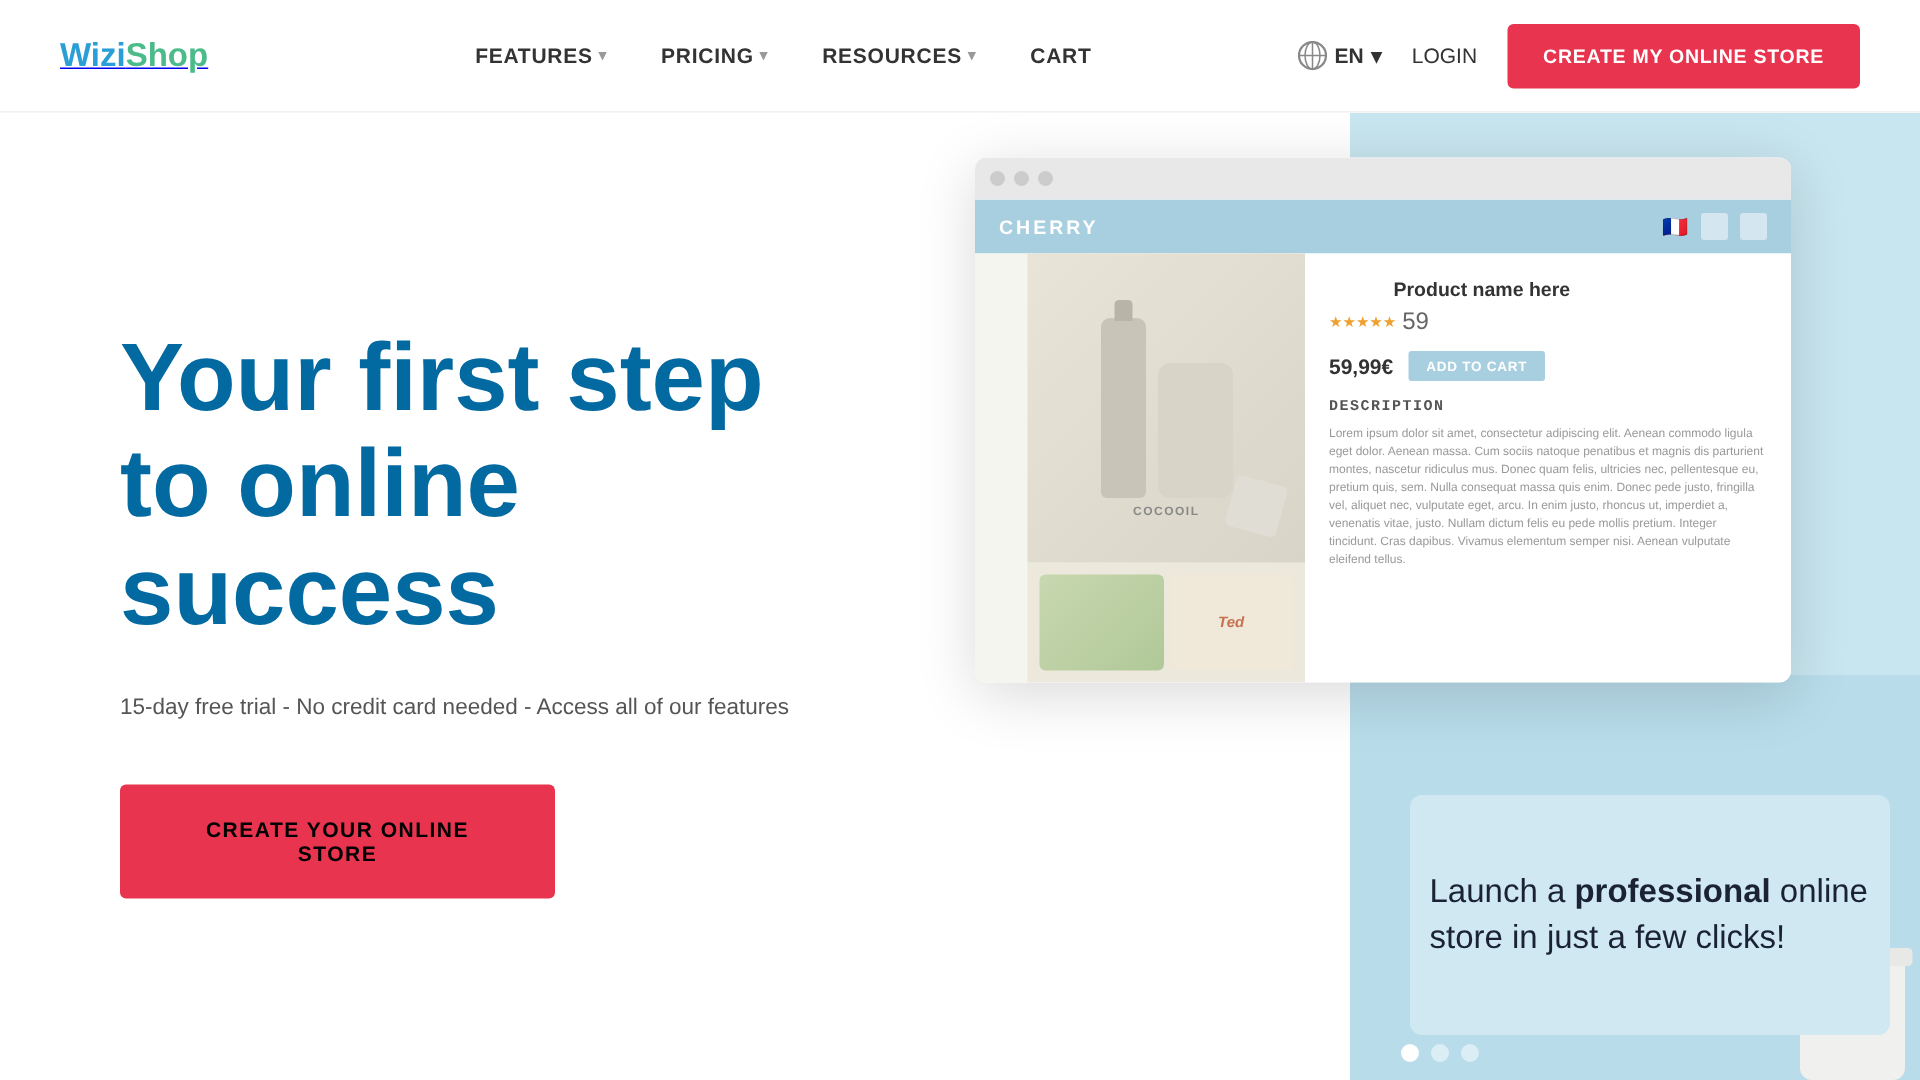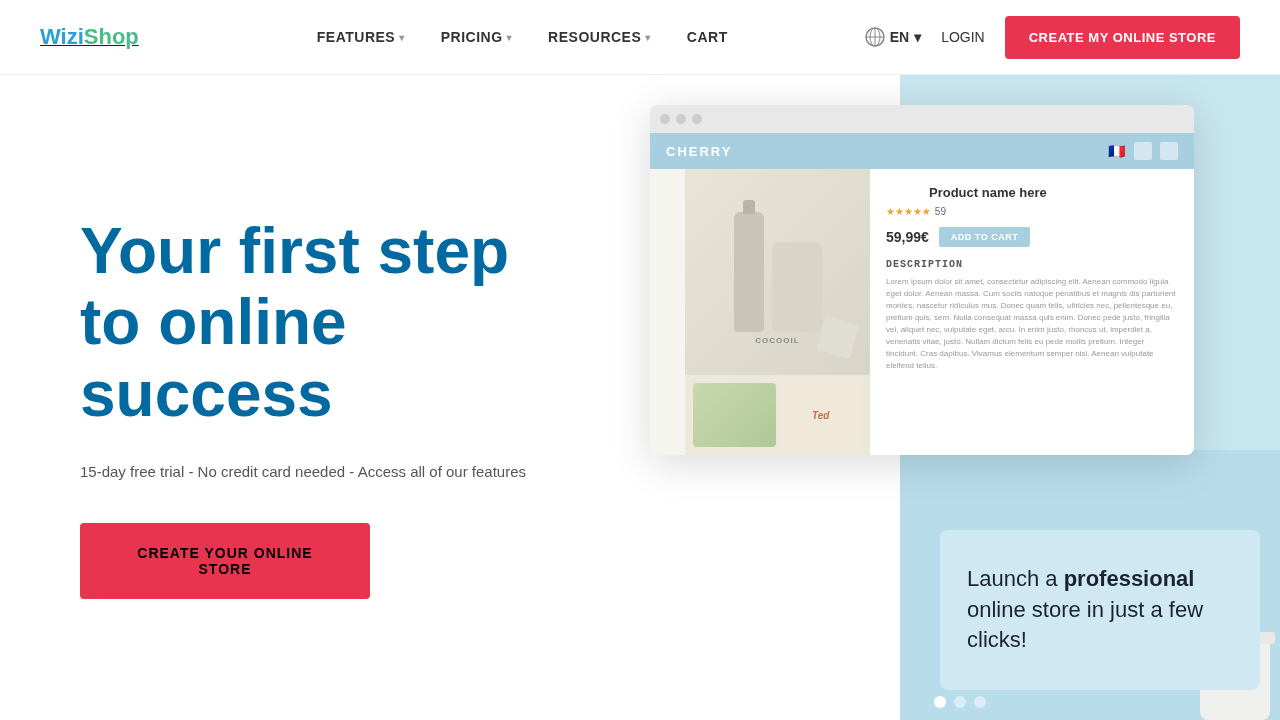--- a/index.html
+++ b/index.html
@@ -333,21 +333,21 @@
       margin-bottom: 6px;
       padding-left: 43px;
     }
     .stars-row {
       display: flex;
       align-items: center;
       gap: 4px;
       margin-bottom: 10px;
     }
     .star { color: #f0a030; font-size: 10px; }
-    .star-count { font-size: 10px; color: #666; }
+    .star-count { font-size: 16px; color: #666; }
     .price-row {
       display: flex;
       align-items: center;
       gap: 10px;
       margin-bottom: 12px;
     }
     .price-text {
       font-size: 14px;
       font-weight: 700;
       color: #333;
@@ -383,21 +383,21 @@
       position: absolute;
       bottom: 30px;
       right: 20px;
       width: 320px;
       height: 160px;
       background: #d0e8f2;
       border-radius: 8px;
       display: flex;
       align-items: center;
       justify-content: center;
-      padding: 27px;
+      padding: 13px;
       z-index: 2;
     }
     .info-card-text {
       font-size: 22px;
       color: #1a2233;
       line-height: 1.4;
       text-align: left;
     }
     .info-card-text strong {
       font-weight: 900;

